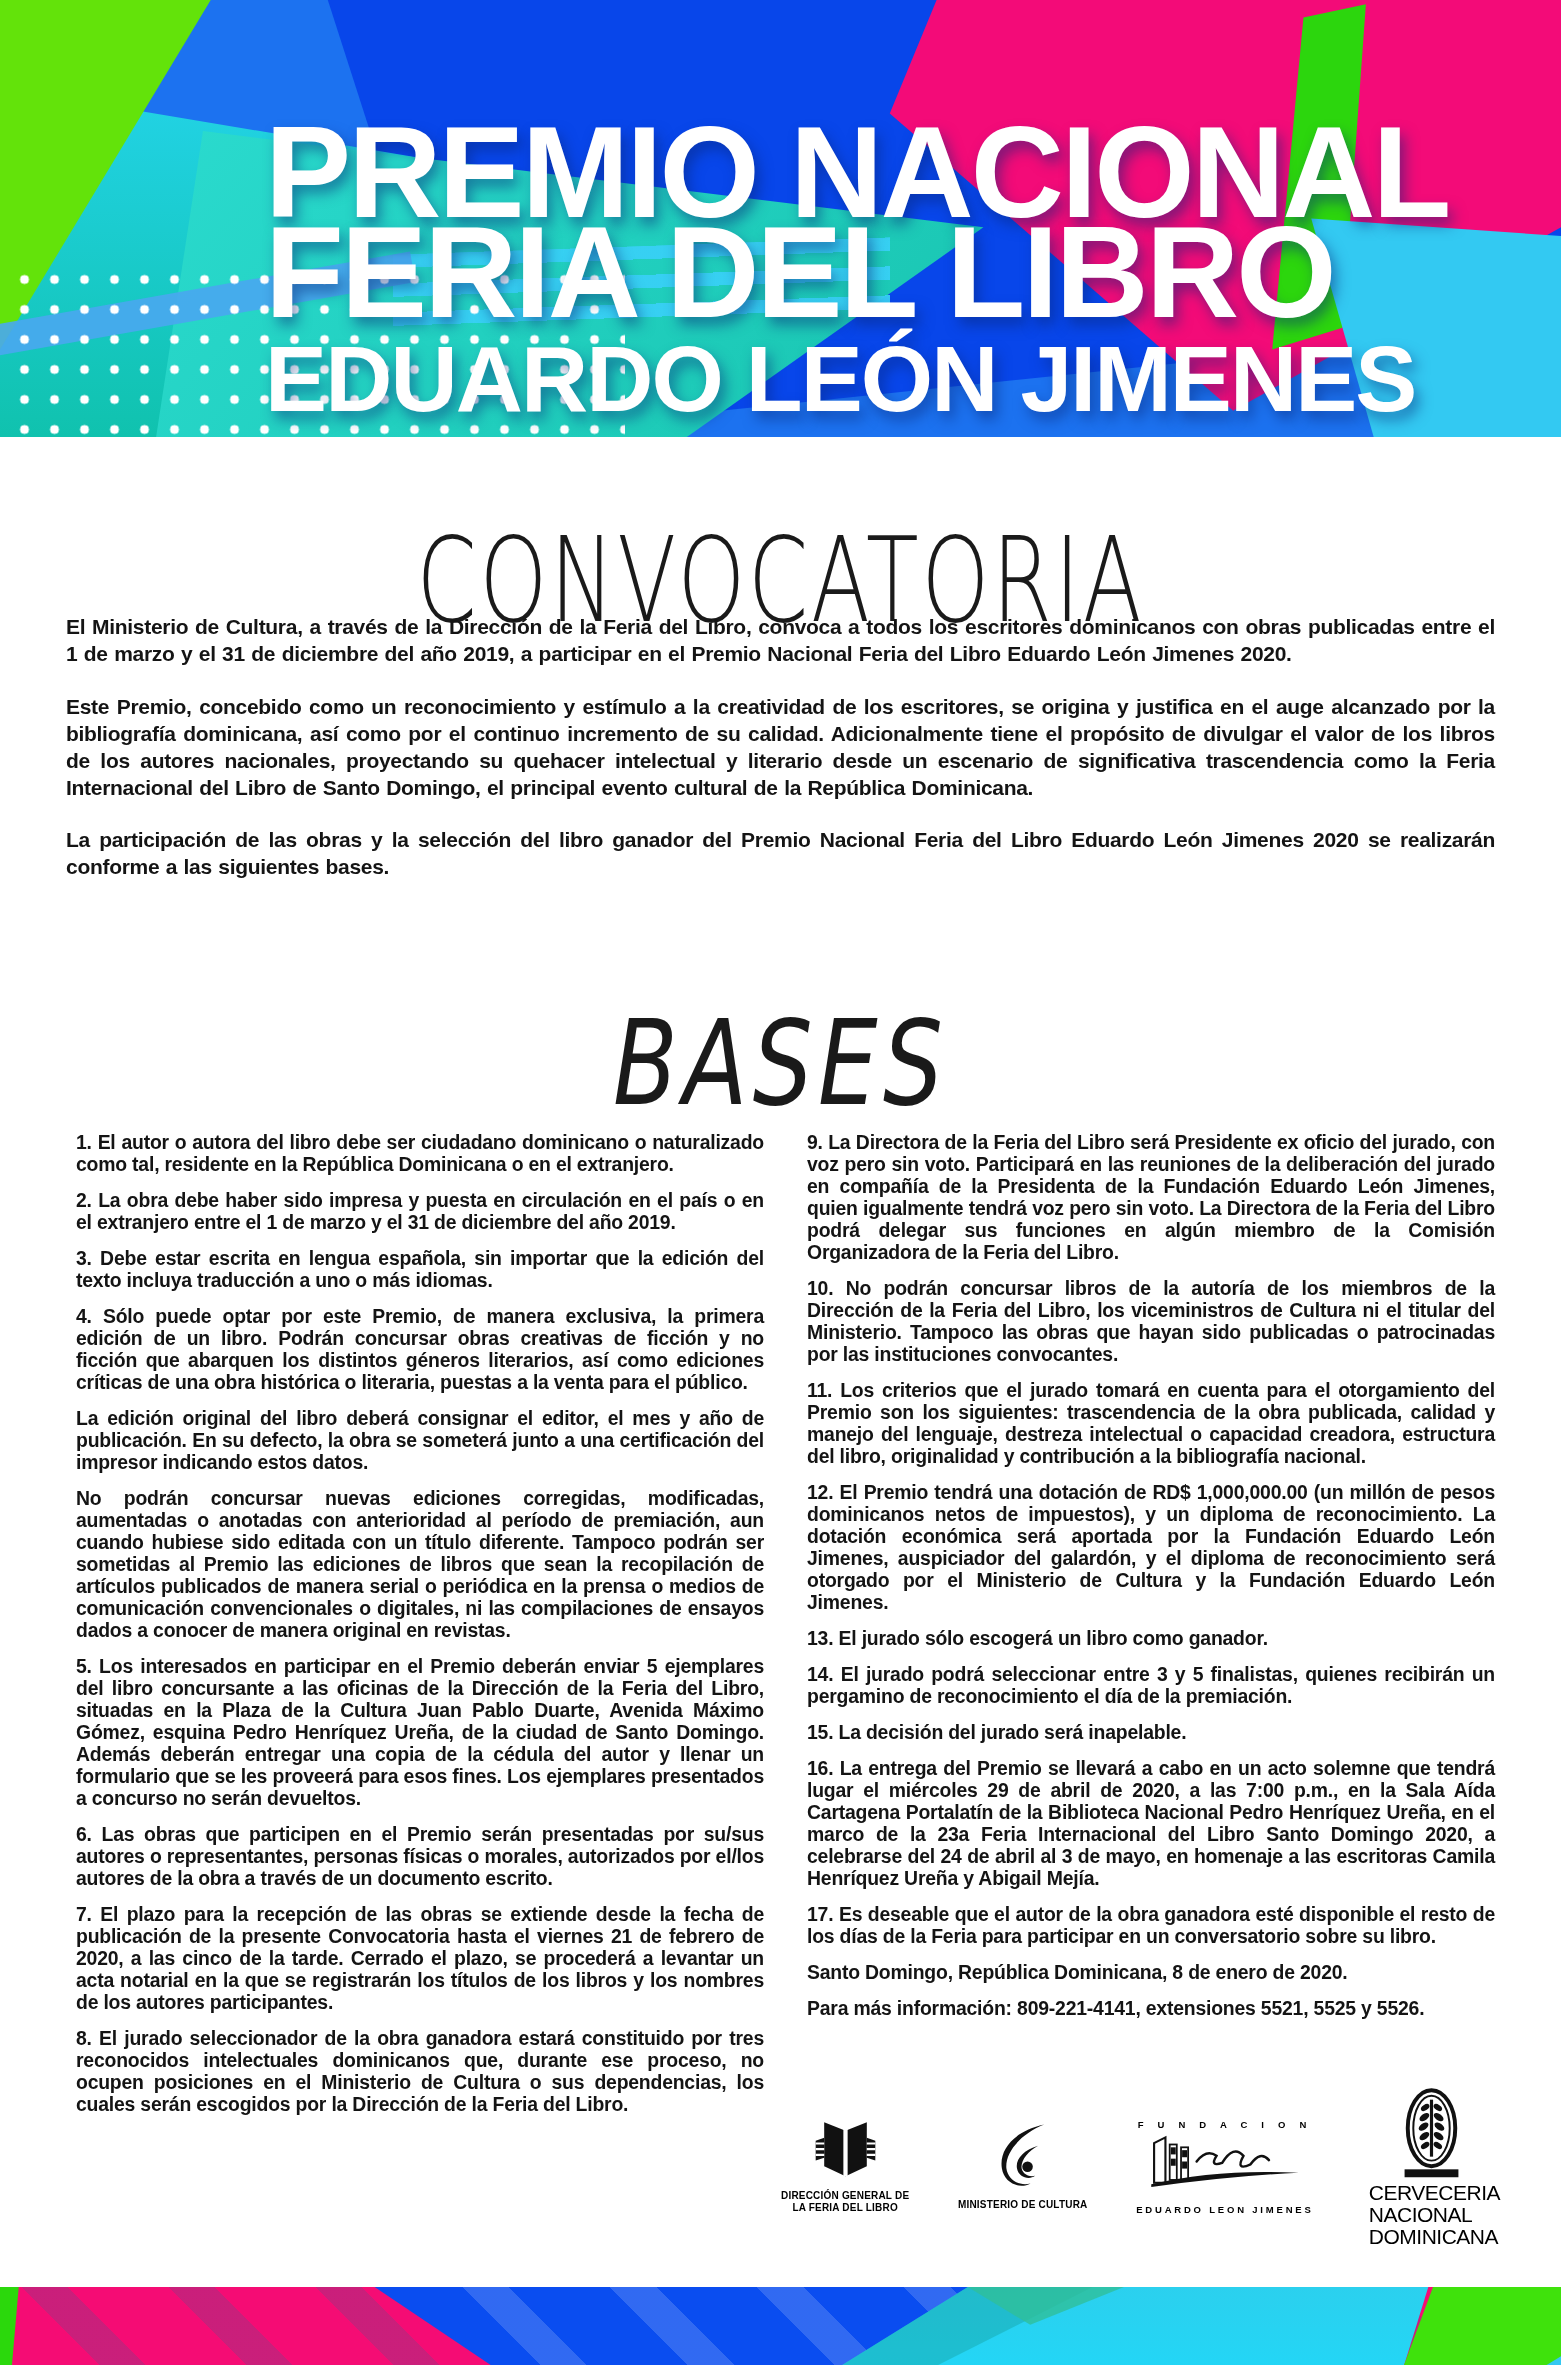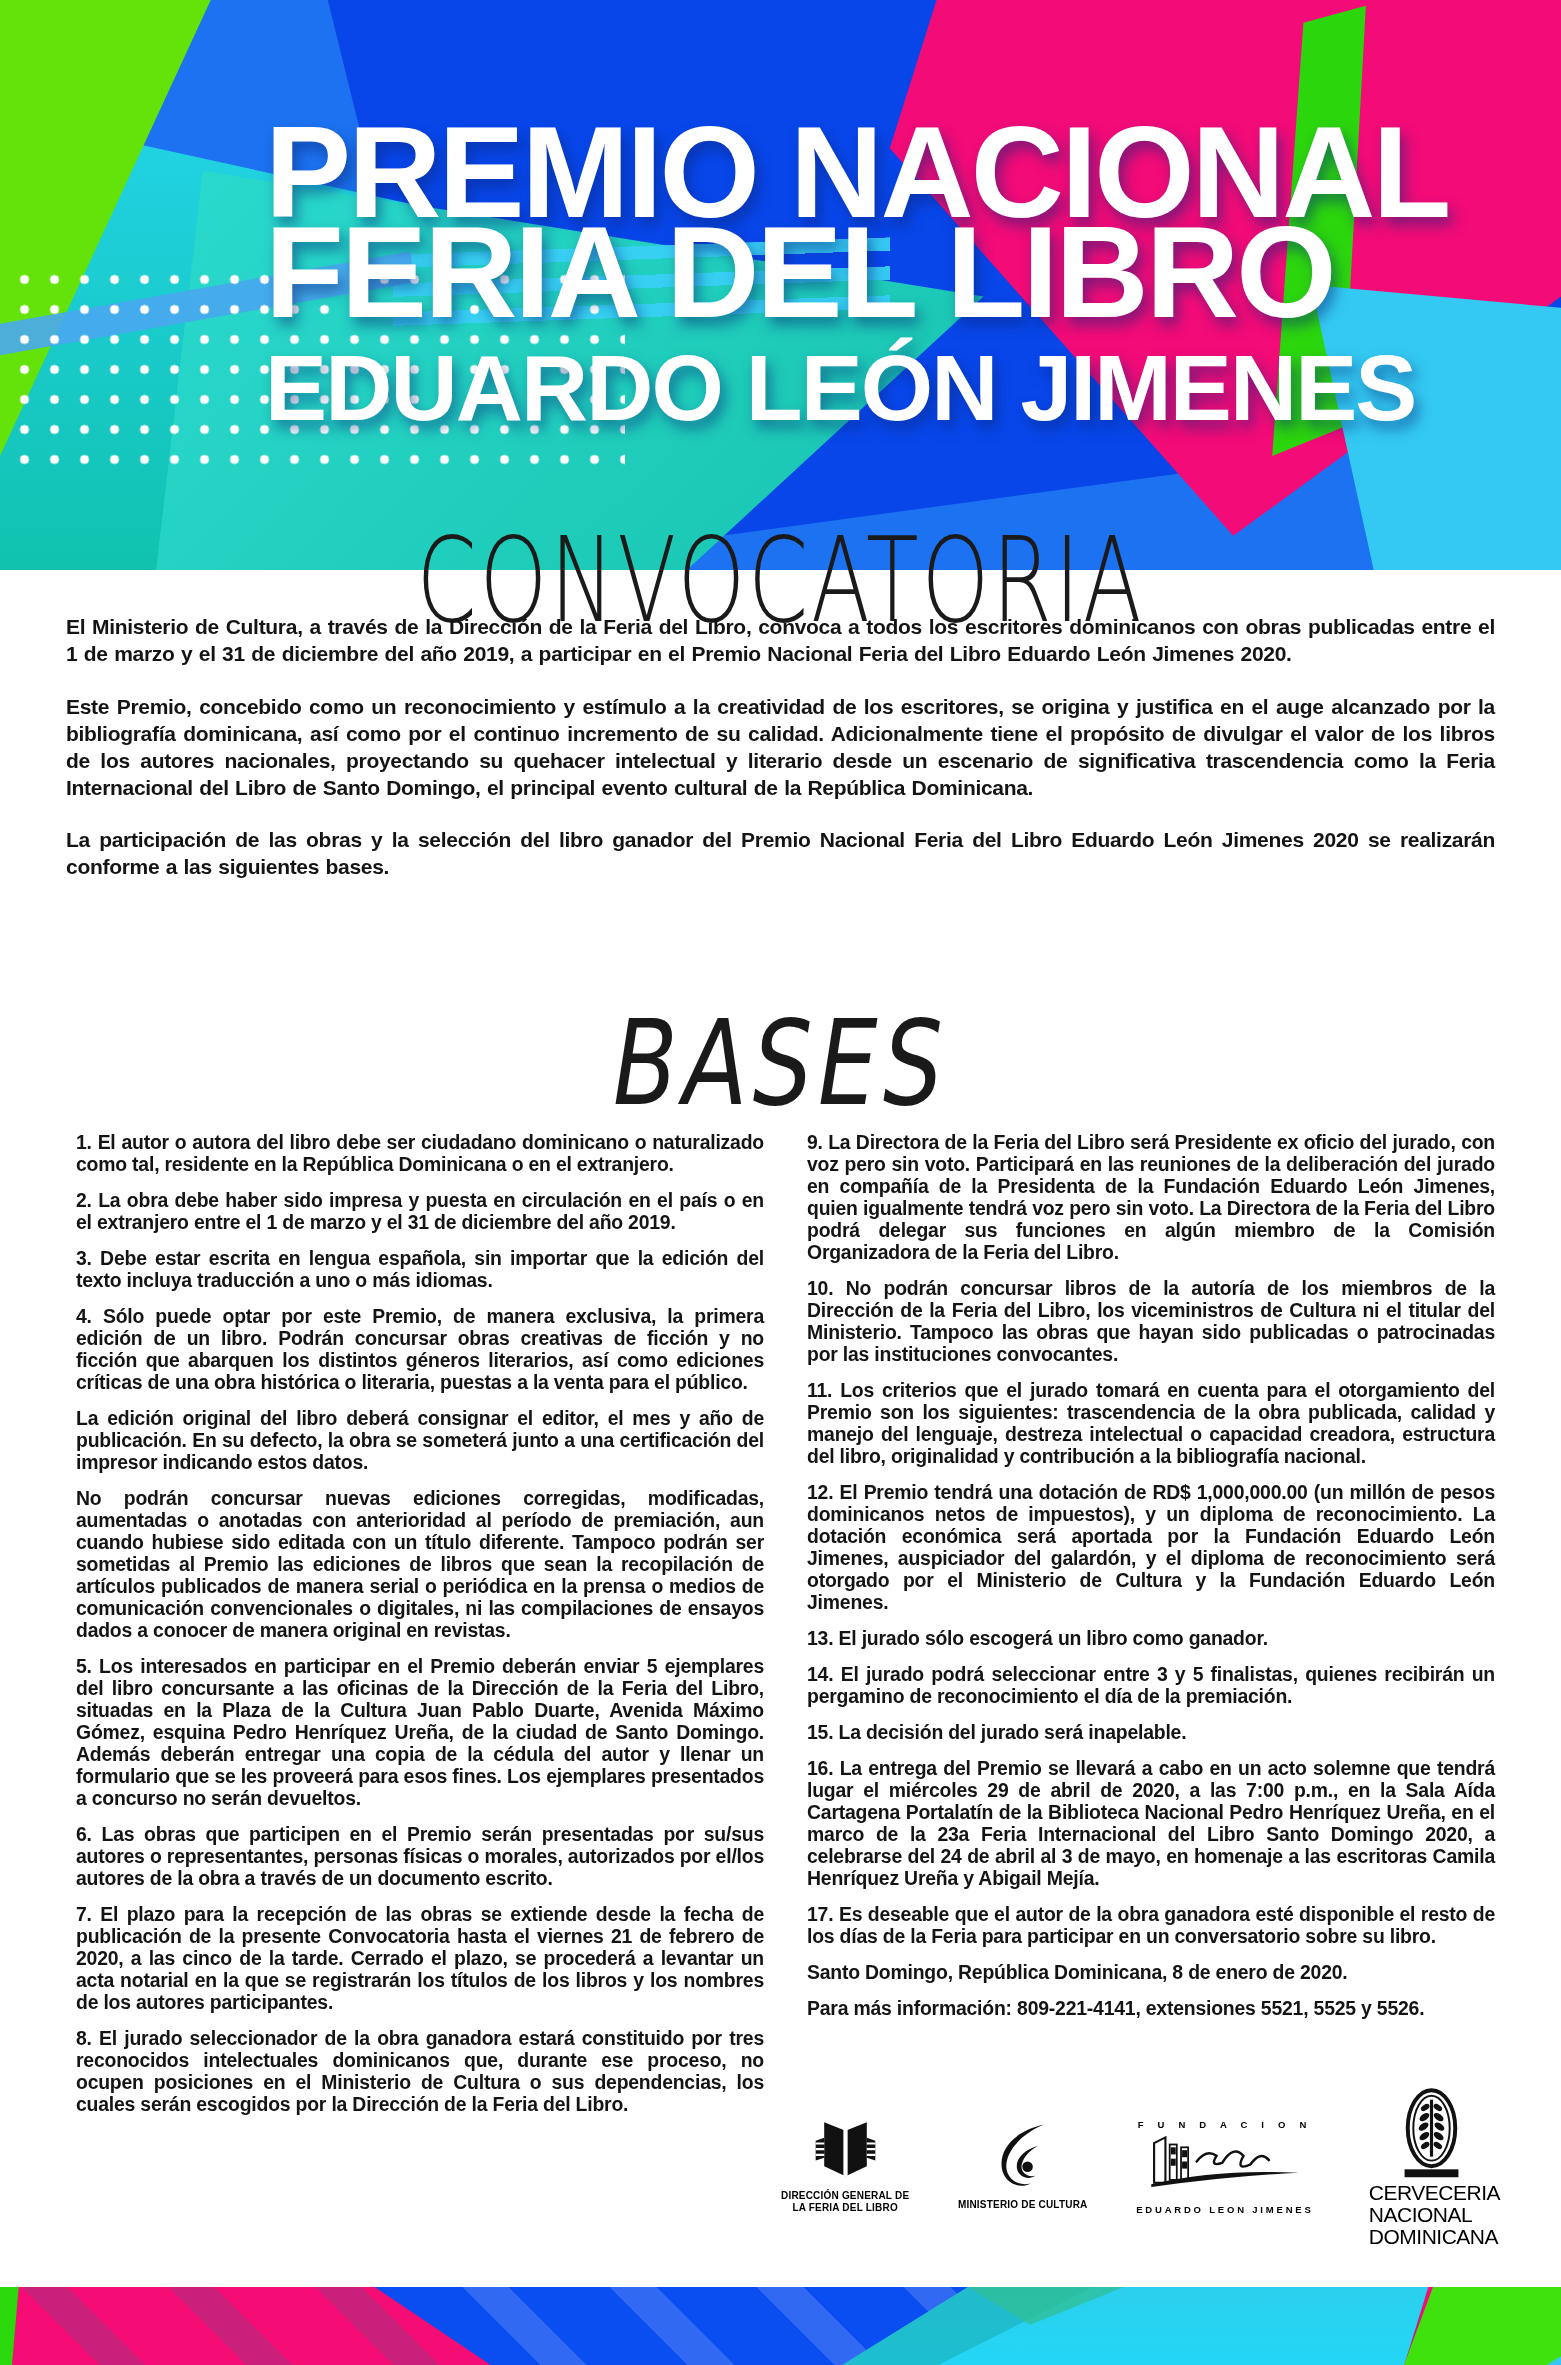--- a/index.html
+++ b/index.html
@@ -1,42 +1,42 @@
 <!DOCTYPE html>
 <html style="font-size:7.6px"><head>
 <meta charset="utf-8">
 <style>
   html,body{margin:0;padding:0;background:#ffffff;}
   #page{
     position:relative;width:1561px;height:2413px;overflow:hidden;background:#ffffff;
     font-family:"Liberation Sans",sans-serif;color:#141414;
   }
   
-  .header{position:absolute;left:0;top:0;width:1561px;height:570px;overflow:hidden;}
+  .header{position:absolute;left:0;top:0;width:1561px;height:437px;overflow:hidden;}
   .shape{position:absolute;inset:0;}
   .h-base{background:#1c72f0;}
   .h-light-tri{background:#2f86f6;clip-path:polygon(55% 0,100% 0,100% 32%);}
   .h-dark{background:#0846ea;clip-path:polygon(21% 0,62% 0,100% 34%,100% 74%,30% 100%);}
   .h-cyan-left{background:linear-gradient(180deg,#27d7f4,#10c2ae);clip-path:polygon(0 20%,30% 38%,36% 100%,0 100%);}
   .h-teal-wedge{background:linear-gradient(135deg,#2fe0d6,#0fb9a0);clip-path:polygon(13% 30%,63% 52%,44% 100%,10% 100%);}
   .h-green-tri{background:#63e30a;clip-path:polygon(0 0,13.5% 0,0 80%);}
   .h-pink{background:#f30b78;clip-path:polygon(60% 0,100% 0,100% 52%,79% 94%,57% 26%);}
   .h-green-band{background:#2cd60d;clip-path:polygon(83.5% 4%,87.5% 1%,86% 75%,81.5% 80%);}
   .h-cyan-tri-right{background:#33c9f2;clip-path:polygon(84% 50%,100% 54%,100% 100%,88% 100%);}
   .h-stripes{position:absolute;left:393px;top:246px;width:497px;height:80px;
     background:repeating-linear-gradient(180deg,rgba(56,208,245,.95) 0 13.2px,rgba(56,208,245,0) 13.2px 29px);
     transform:skewY(-2deg);}
   .h-band{position:absolute;left:-19px;top:289px;width:435px;height:31px;background:#49a7f0;opacity:.9;transform:rotate(-10deg);}
   .h-dots{position:absolute;left:0;top:255px;width:625px;height:218px;
     background-image:radial-gradient(circle,#ffffff 4.3px,rgba(255,255,255,0) 4.7px);
     background-size:30px 30px;background-position:9.5px 9.5px;}
   .title{position:absolute;left:265px;top:122px;white-space:nowrap;color:#ffffff;font-weight:700;
     text-shadow:4.7px 7.6px 14px rgba(8,38,120,.5);}
   .title .l1,.title .l2{font-size:129px;line-height:100px;letter-spacing:-2.8px;}
-  .title .l3{font-size:93px;line-height:93px;letter-spacing:-1.9px;margin-top:20px;}
+  .title .l3{font-size:93px;line-height:93px;letter-spacing:-1.9px;margin-top:11px;}
   
   .big-heading{position:absolute;left:0;width:1561px;text-align:center;color:#1a1a1a;}
   .big-heading span{display:inline-block;font-family:"DejaVu Sans",sans-serif;font-weight:200;
     transform:scaleX(.73);transform-origin:center;}
   #conv-heading{top:511px;}
   #conv-heading span{font-size:118px;letter-spacing:3.8px;}
   #bases-heading{top:994px;font-style:italic;}
   #bases-heading span{font-size:118px;letter-spacing:6.6px;transform:scaleX(.8);}
   
   .intro{position:absolute;left:66px;top:613px;width:1429px;}

